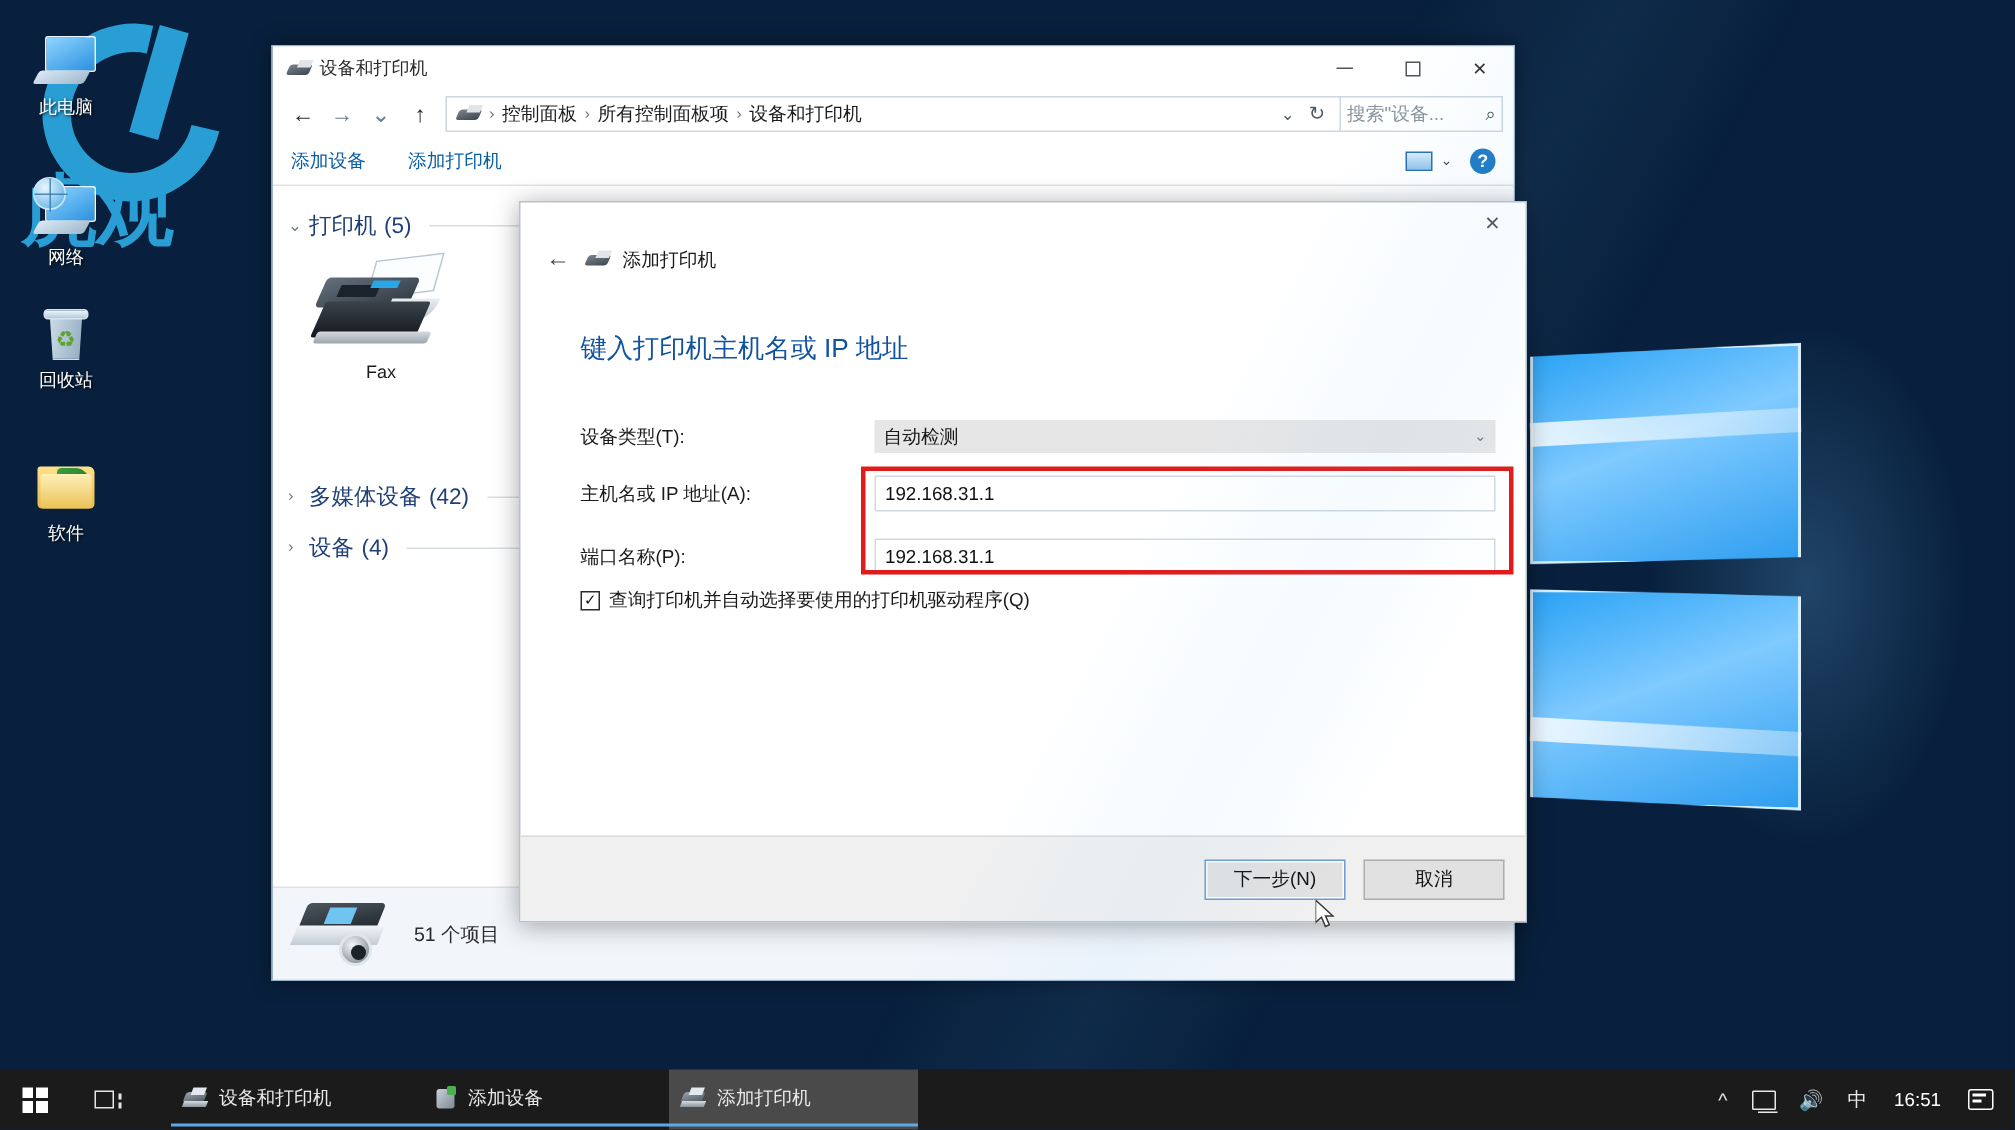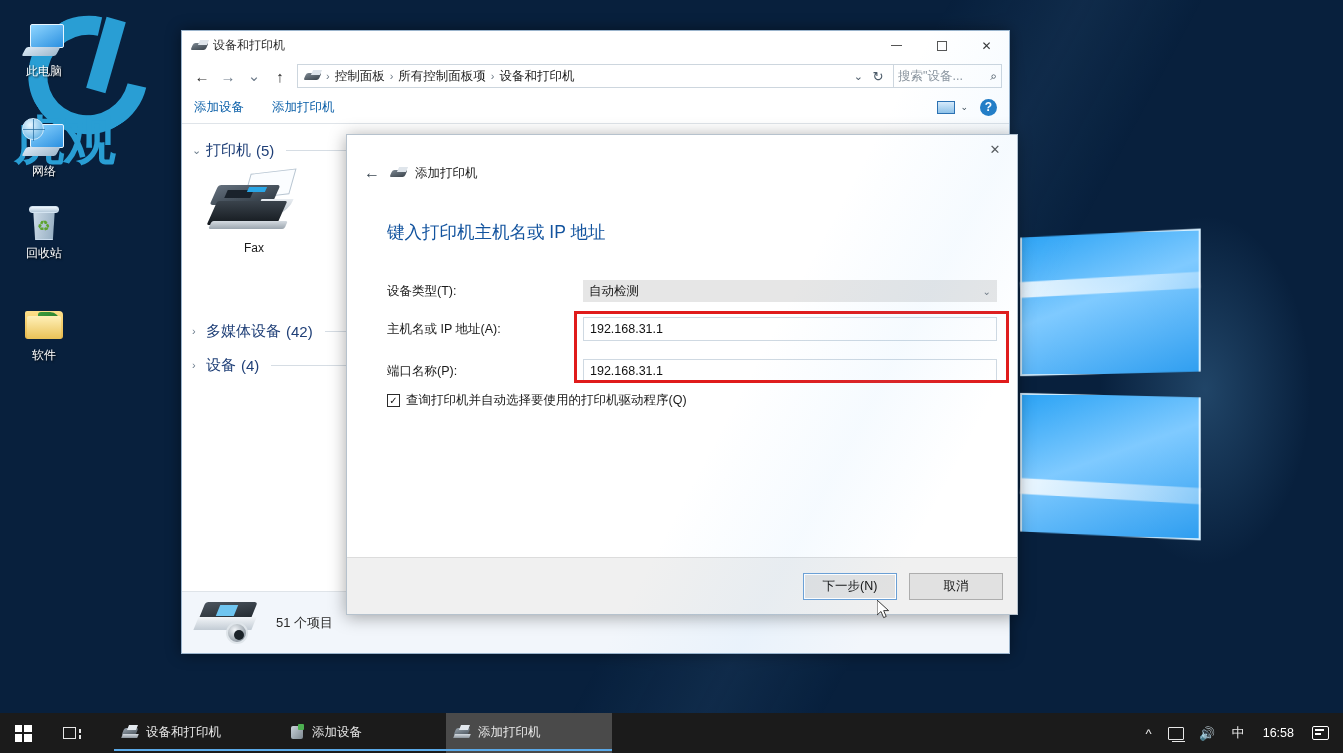--- a/index.html
+++ b/index.html
@@ -531,18 +531,18 @@
     <div class="uline"></div>
   </div>
 
   <div class="tray">
     <div class="trayitem">^</div>
     <div class="trayitem">
       <div class="netico"></div>
     </div>
     <div class="trayitem">🔊</div>
     <div class="trayitem">中</div>
-    <div class="trayclock">16:58</div>
+    <div class="trayclock">16:51</div>
     <div class="trayitem">
       <div class="actioncenter"></div>
     </div>
   </div>
 </div>
 
 </body></html>

